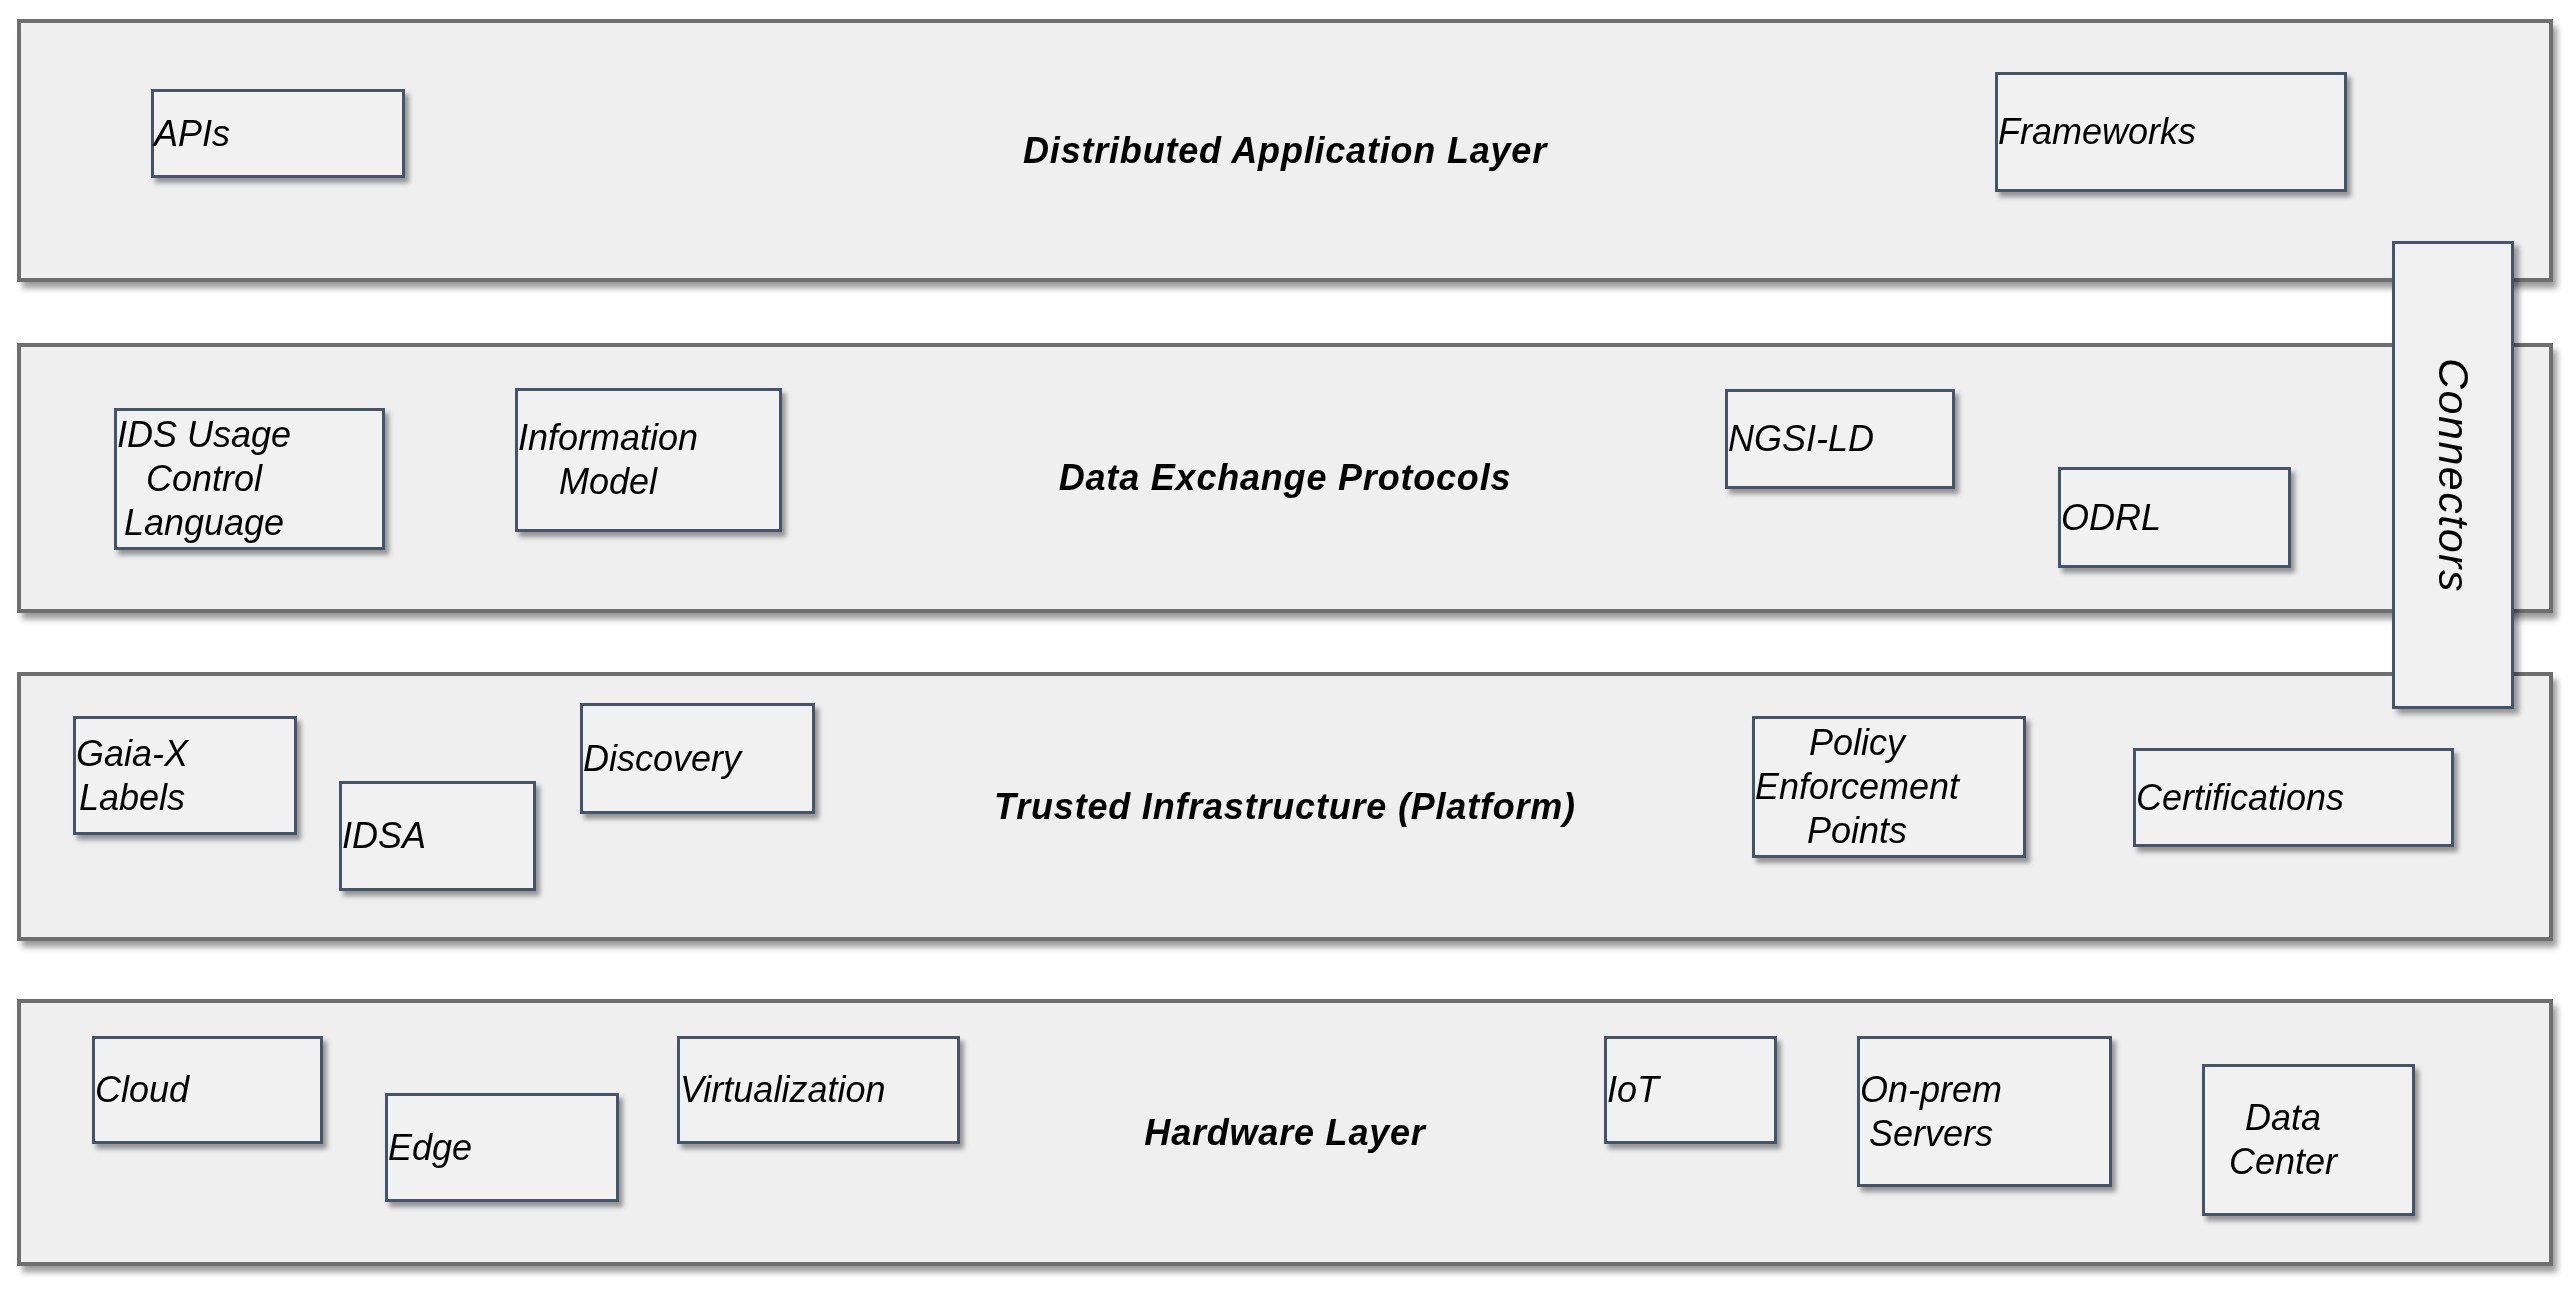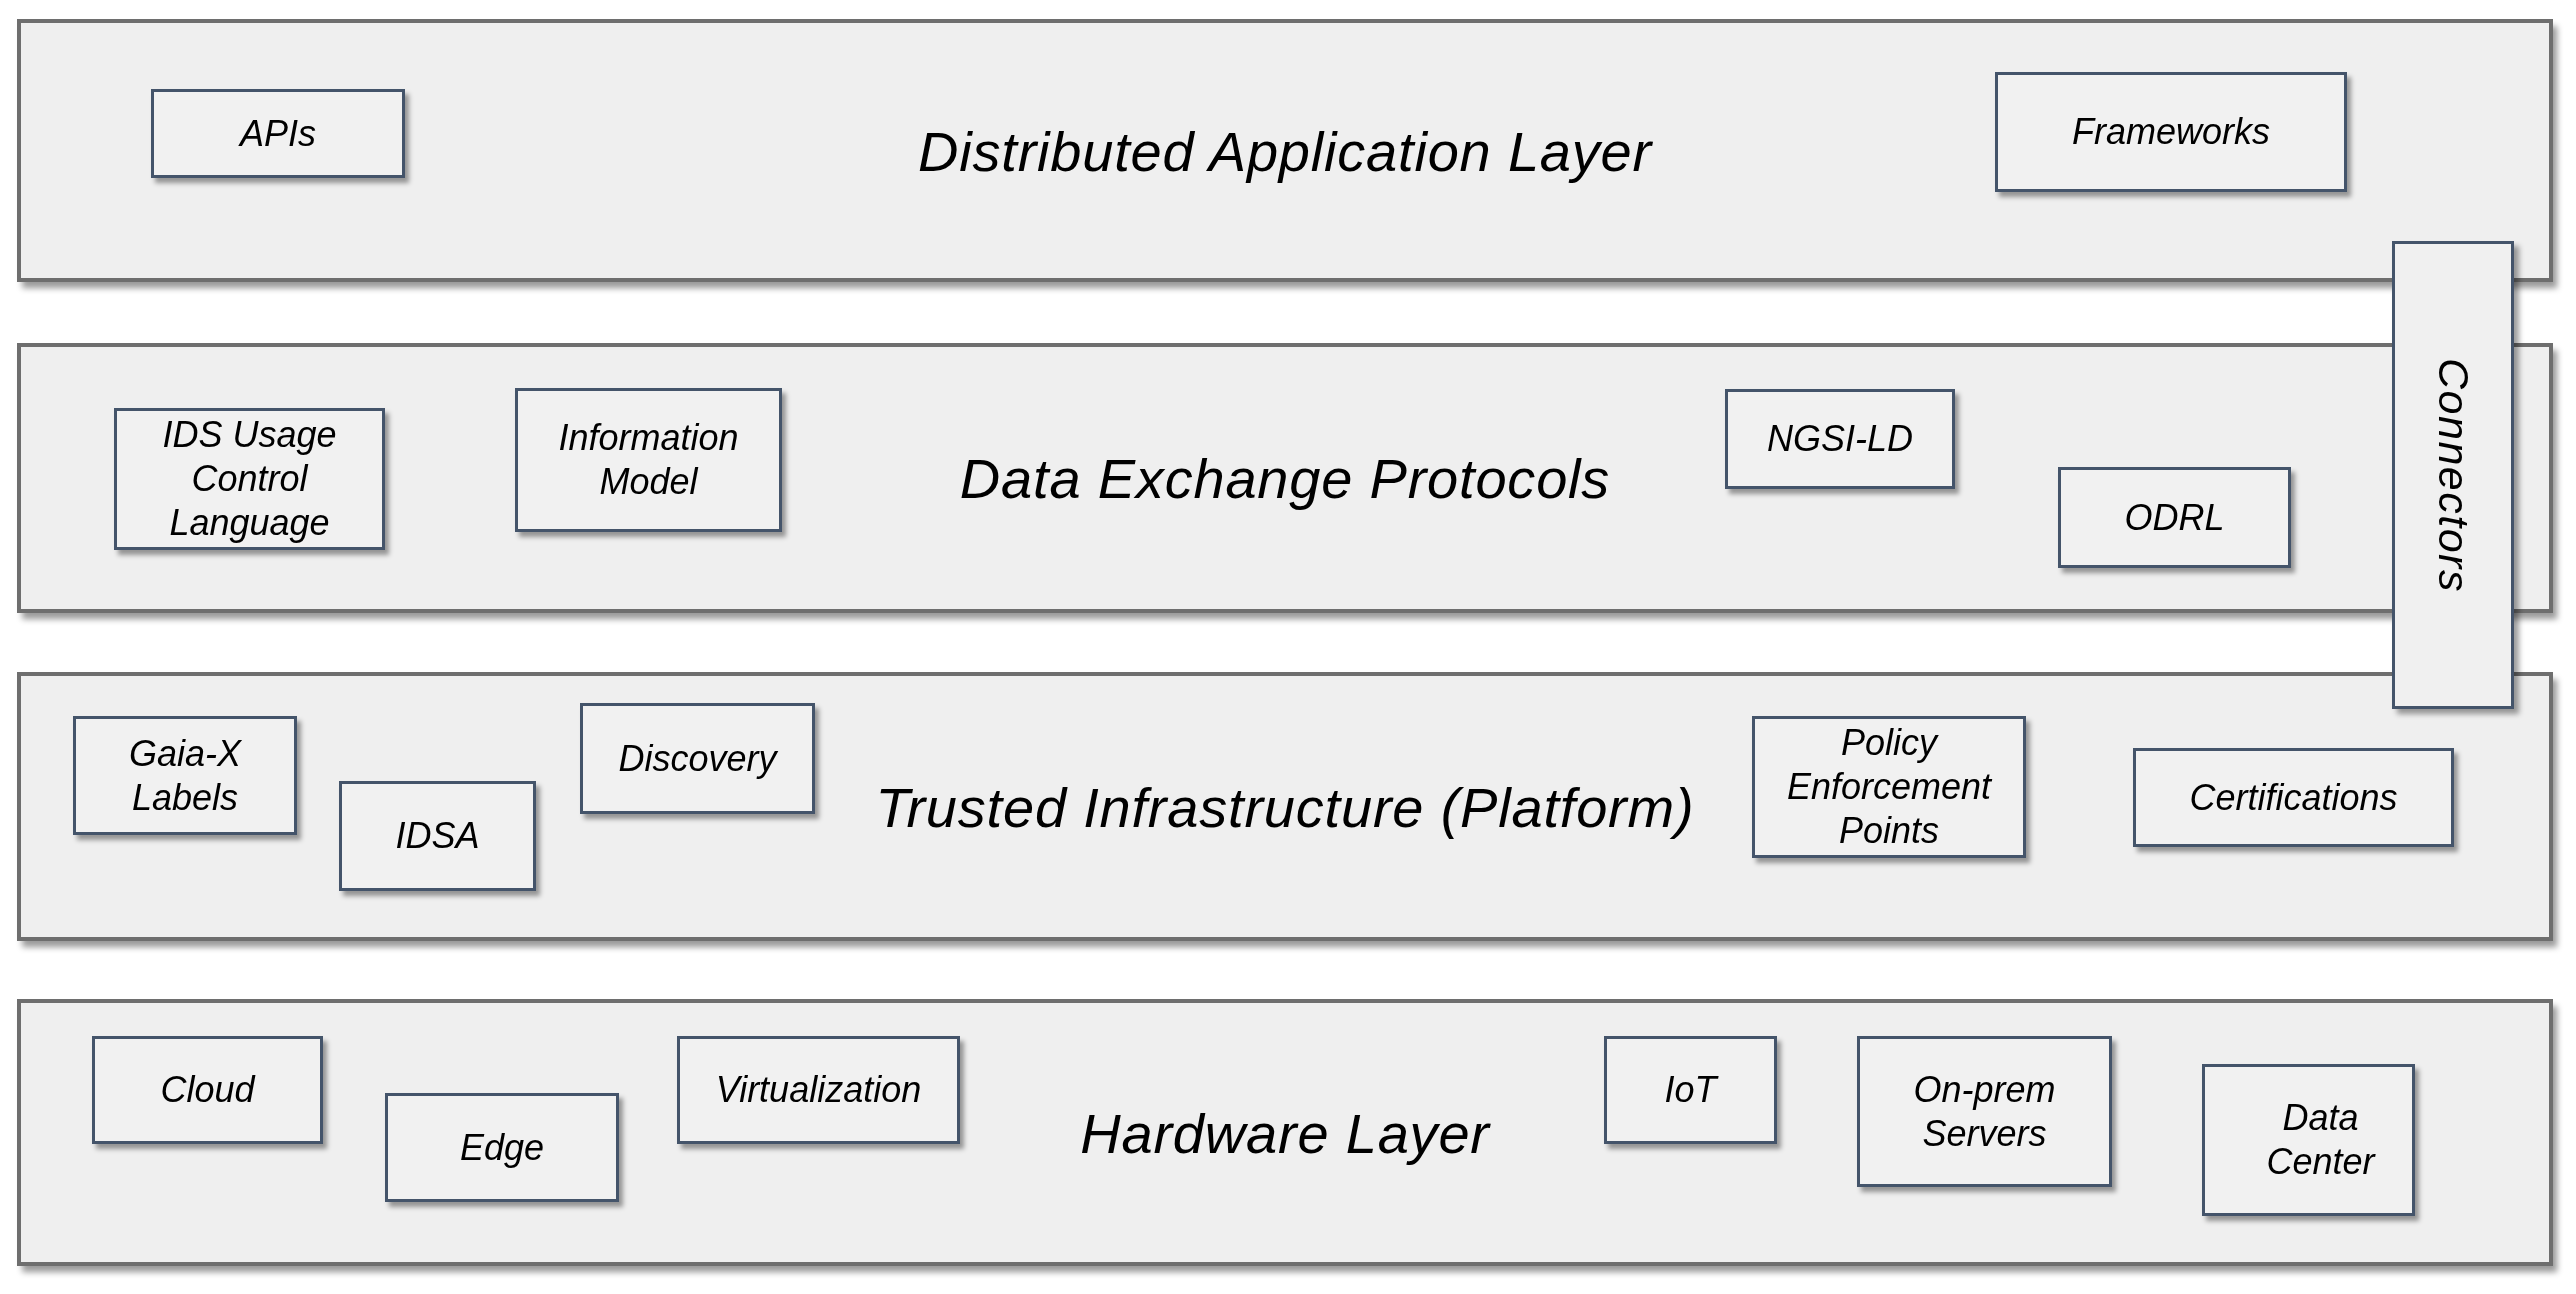--- a/index.html
+++ b/index.html
@@ -26,35 +26,34 @@
     background: #efefef;
     border: 4.6px solid #6e6e6e;
     box-shadow: 5.3px 6.9px 6.1px rgba(0,0,0,0.40);
   }
   .layer-title {
     position: absolute;
     top: 50%;
     left: 50%;
     transform: translate(-50%, -50%);
     margin: 0;
-    font-size: 56px;
-    font-weight: 400;
+    font-size: 36px;
+    font-weight: 700;
     font-style: italic;
     white-space: nowrap;
     letter-spacing: 0.8px;
   }
   .node {
     position: absolute;
     box-sizing: border-box;
     background: #f1f1f1;
     border: 3.8px solid #44546a;
     box-shadow: 3.8px 4.6px 4.6px rgba(0,0,0,0.38);
     display: flex;
     align-items: center;
-    justify-content: center;
     text-align: center;
   }
   .node-label {
     font-size: 36px;
     line-height: 1.22;
     white-space: pre-line;
   }
   .connectors-bar {
     position: absolute;
     left: 2392px;

